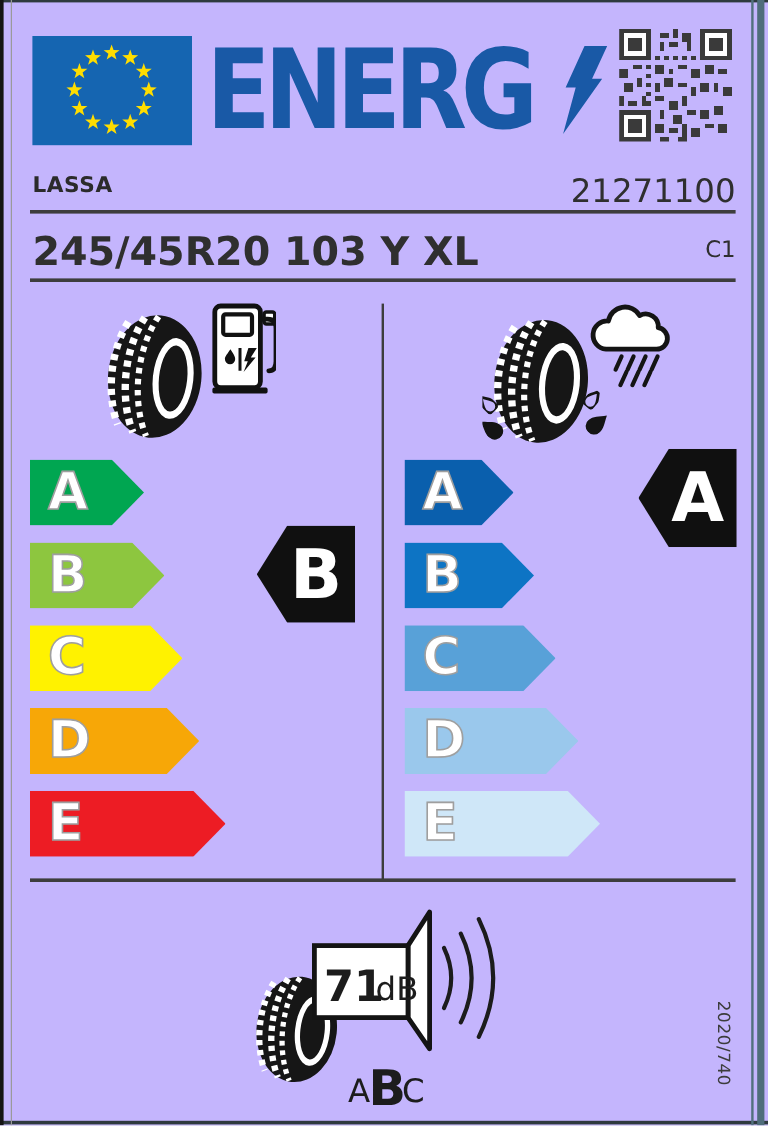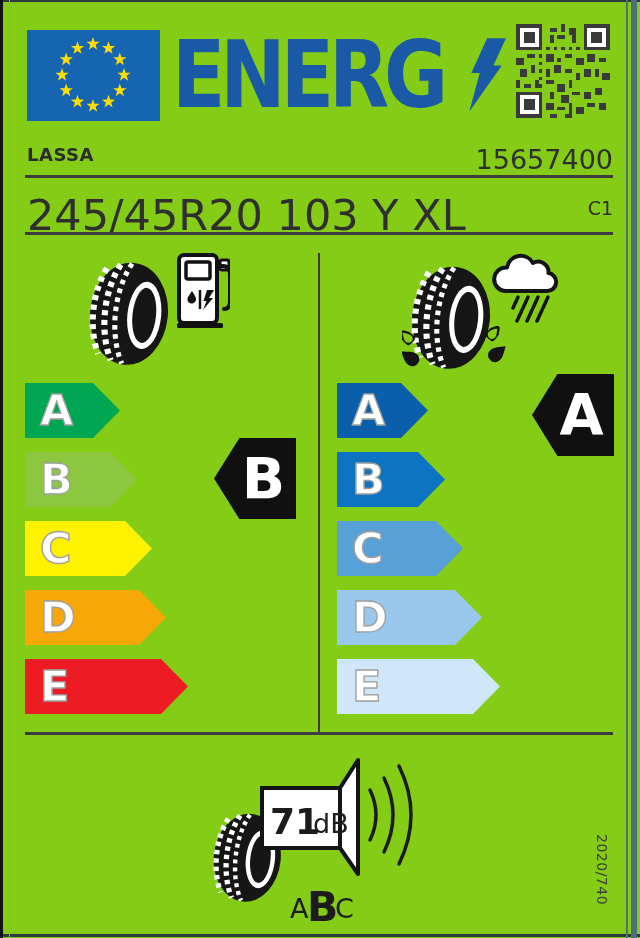--- a/index.html
+++ b/index.html
@@ -1,17 +1,17 @@
 <!DOCTYPE html>
 <html><head>
 <meta charset="utf-8">
 <style>
   html,body{margin:0;padding:0;background:#e8e8e8;}
   .label-root{
-    position:relative;width:640px;height:938px;background:#84cc16;overflow:hidden;
+    position:relative;width:640px;height:938px;background:#c4b5fd;overflow:hidden;
     font-family:"DejaVu Sans","Liberation Sans",sans-serif;color:#2b2b2b;
   }
   
   .frame-top{position:absolute;left:0;top:0;width:640px;height:2px;background:#2e3a3e;}
   .frame-bottom{position:absolute;left:0;top:934px;width:640px;height:3px;background:#2e3a3e;}
   .frame-left-outer{position:absolute;left:0;top:0;width:3px;height:938px;background:#141414;}
   .frame-left-inner{position:absolute;left:9px;top:0;width:1px;height:938px;background:#9a9a9a;}
   .frame-right-inner{position:absolute;left:626px;top:0;width:2px;height:938px;background:#52707e;}
   .frame-right-outer{position:absolute;left:631px;top:0;width:6px;height:938px;background:#4f6d7b;}
 
@@ -26,21 +26,21 @@
   .qr-svg{position:absolute;left:516px;top:24px;}
 
   .brand-row{position:absolute;left:25px;top:144px;width:588px;height:32px;}
   .brand{position:absolute;left:2px;top:0;font-size:18px;font-weight:bold;letter-spacing:.5px;color:#2b2b2b;}
   .product-id{position:absolute;right:0;top:0;font-size:27px;font-weight:400;color:#2f2f2f;}
   .rule{position:absolute;left:25px;width:588px;height:3px;background:#3d3d3d;}
   .rule-1{top:175px;}
   .rule-2{top:232px;}
   .rule-3{top:732px;}
   .size-row{position:absolute;left:25px;top:190px;width:588px;height:40px;}
-  .tire-size{position:absolute;left:2px;top:0;font-size:43px;color:#2f2f2f;}
+  .tire-size{position:absolute;left:2px;top:0;font-size:33px;color:#2f2f2f;font-weight:bold;}
   .tire-class{position:absolute;right:0;top:7px;font-size:19px;color:#2f2f2f;}
 
   
   .divider-v{position:absolute;left:318px;top:253px;width:2px;height:481px;background:#3d3d3d;}
 
   
   .arrow{
     position:absolute;height:55px;display:flex;align-items:center;padding-left:15px;box-sizing:border-box;
     clip-path:polygon(0 0, calc(100% - 27px) 0, 100% 50%, calc(100% - 27px) 100%, 0 100%);
   }
@@ -144,21 +144,21 @@
       <path d="M0 0h7v7h-7z M18 0h7v7h-7z M0 18h7v7h-7z"></path>
       <path fill="#ffffff" d="M1 1h5v5h-5z M19 1h5v5h-5z M1 19h5v5h-5z"></path>
       <path d="M2 2h3v3h-3z M20 2h3v3h-3z M2 20h3v3h-3z"></path>
       <path d="M8 6h1v1h-1z M10 6h1v1h-1z M12 6h1v1h-1z M14 6h1v1h-1z M16 6h1v1h-1z M6 8h1v1h-1z M6 10h1v1h-1z M6 12h1v1h-1z M6 14h1v1h-1z M6 16h1v1h-1z"></path>
       <path d="M9 1h2v1h-2z M12 0h1v2h-1z M14 1h2v2h-2z M9 3h1v2h-1z M11 3h2v1h-2z M15 3h1v2h-1z M8 8h2v2h-2z M11 9h1v1h-1z M13 8h2v1h-2z M16 9h2v2h-2z M19 8h2v2h-2z M22 9h2v1h-2z M0 9h2v2h-2z M3 8h2v1h-2z M1 12h2v2h-2z M4 11h1v2h-1z M8 12h1v2h-1z M10 11h2v2h-2z M13 12h2v1h-2z M16 13h1v2h-1z M18 12h2v2h-2z M21 12h1v2h-1z M23 13h2v2h-2z M0 15h1v2h-1z M2 16h2v1h-2z M5 15h1v2h-1z M8 15h2v1h-2z M11 16h2v2h-2z M14 15h1v2h-1z M9 18h1v2h-1z M12 19h2v2h-2z M15 18h2v1h-2z M18 18h2v2h-2z M21 17h2v2h-2z M8 21h2v2h-2z M11 22h2v1h-2z M14 21h1v3h-1z M16 22h2v2h-2z M19 21h2v1h-2z M22 21h2v2h-2z M9 24h2v1h-2z M13 24h2v1h-2z"></path>
     </g>
   </svg>
 
   <div class="brand-row">
     <span class="brand">LASSA</span>
-    <span class="product-id">15657400</span>
+    <span class="product-id">21271100</span>
   </div>
   <div class="rule rule-1"></div>
 
   <div class="size-row">
     <span class="tire-size">245/45R20 103 Y XL</span>
     <span class="tire-class">C1</span>
   </div>
   <div class="rule rule-2"></div>
 
   <div class="divider-v"></div>

